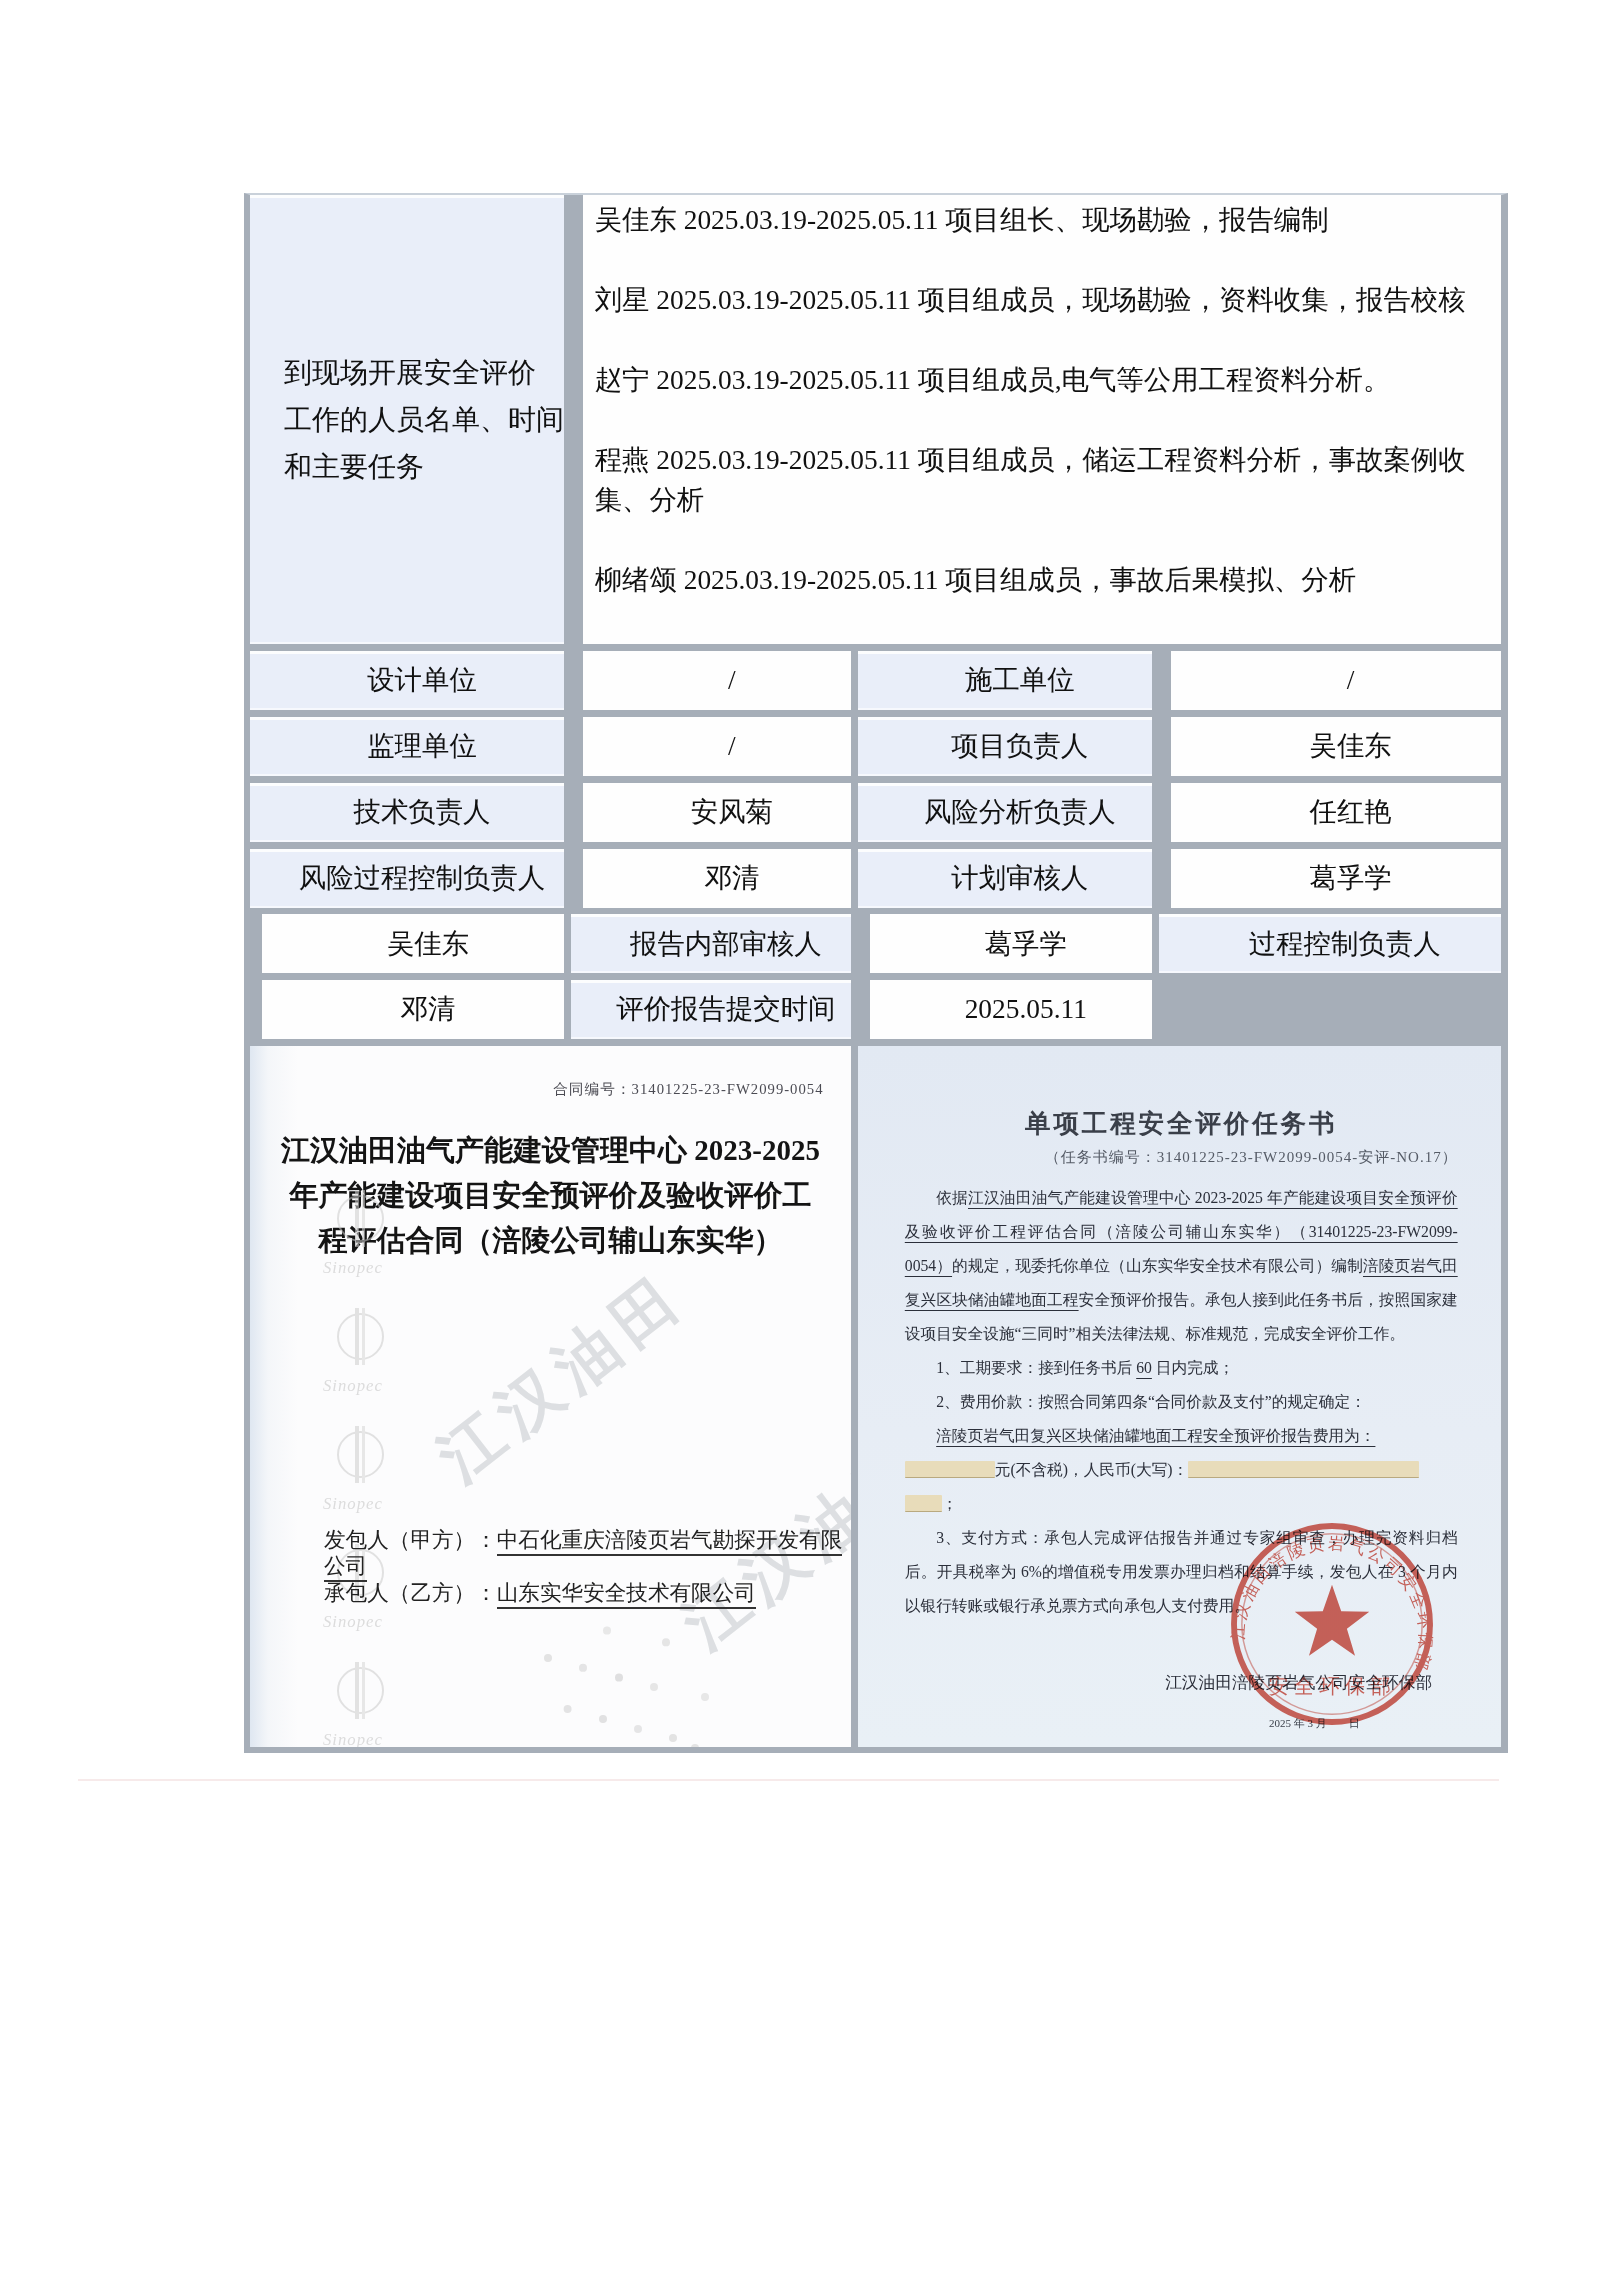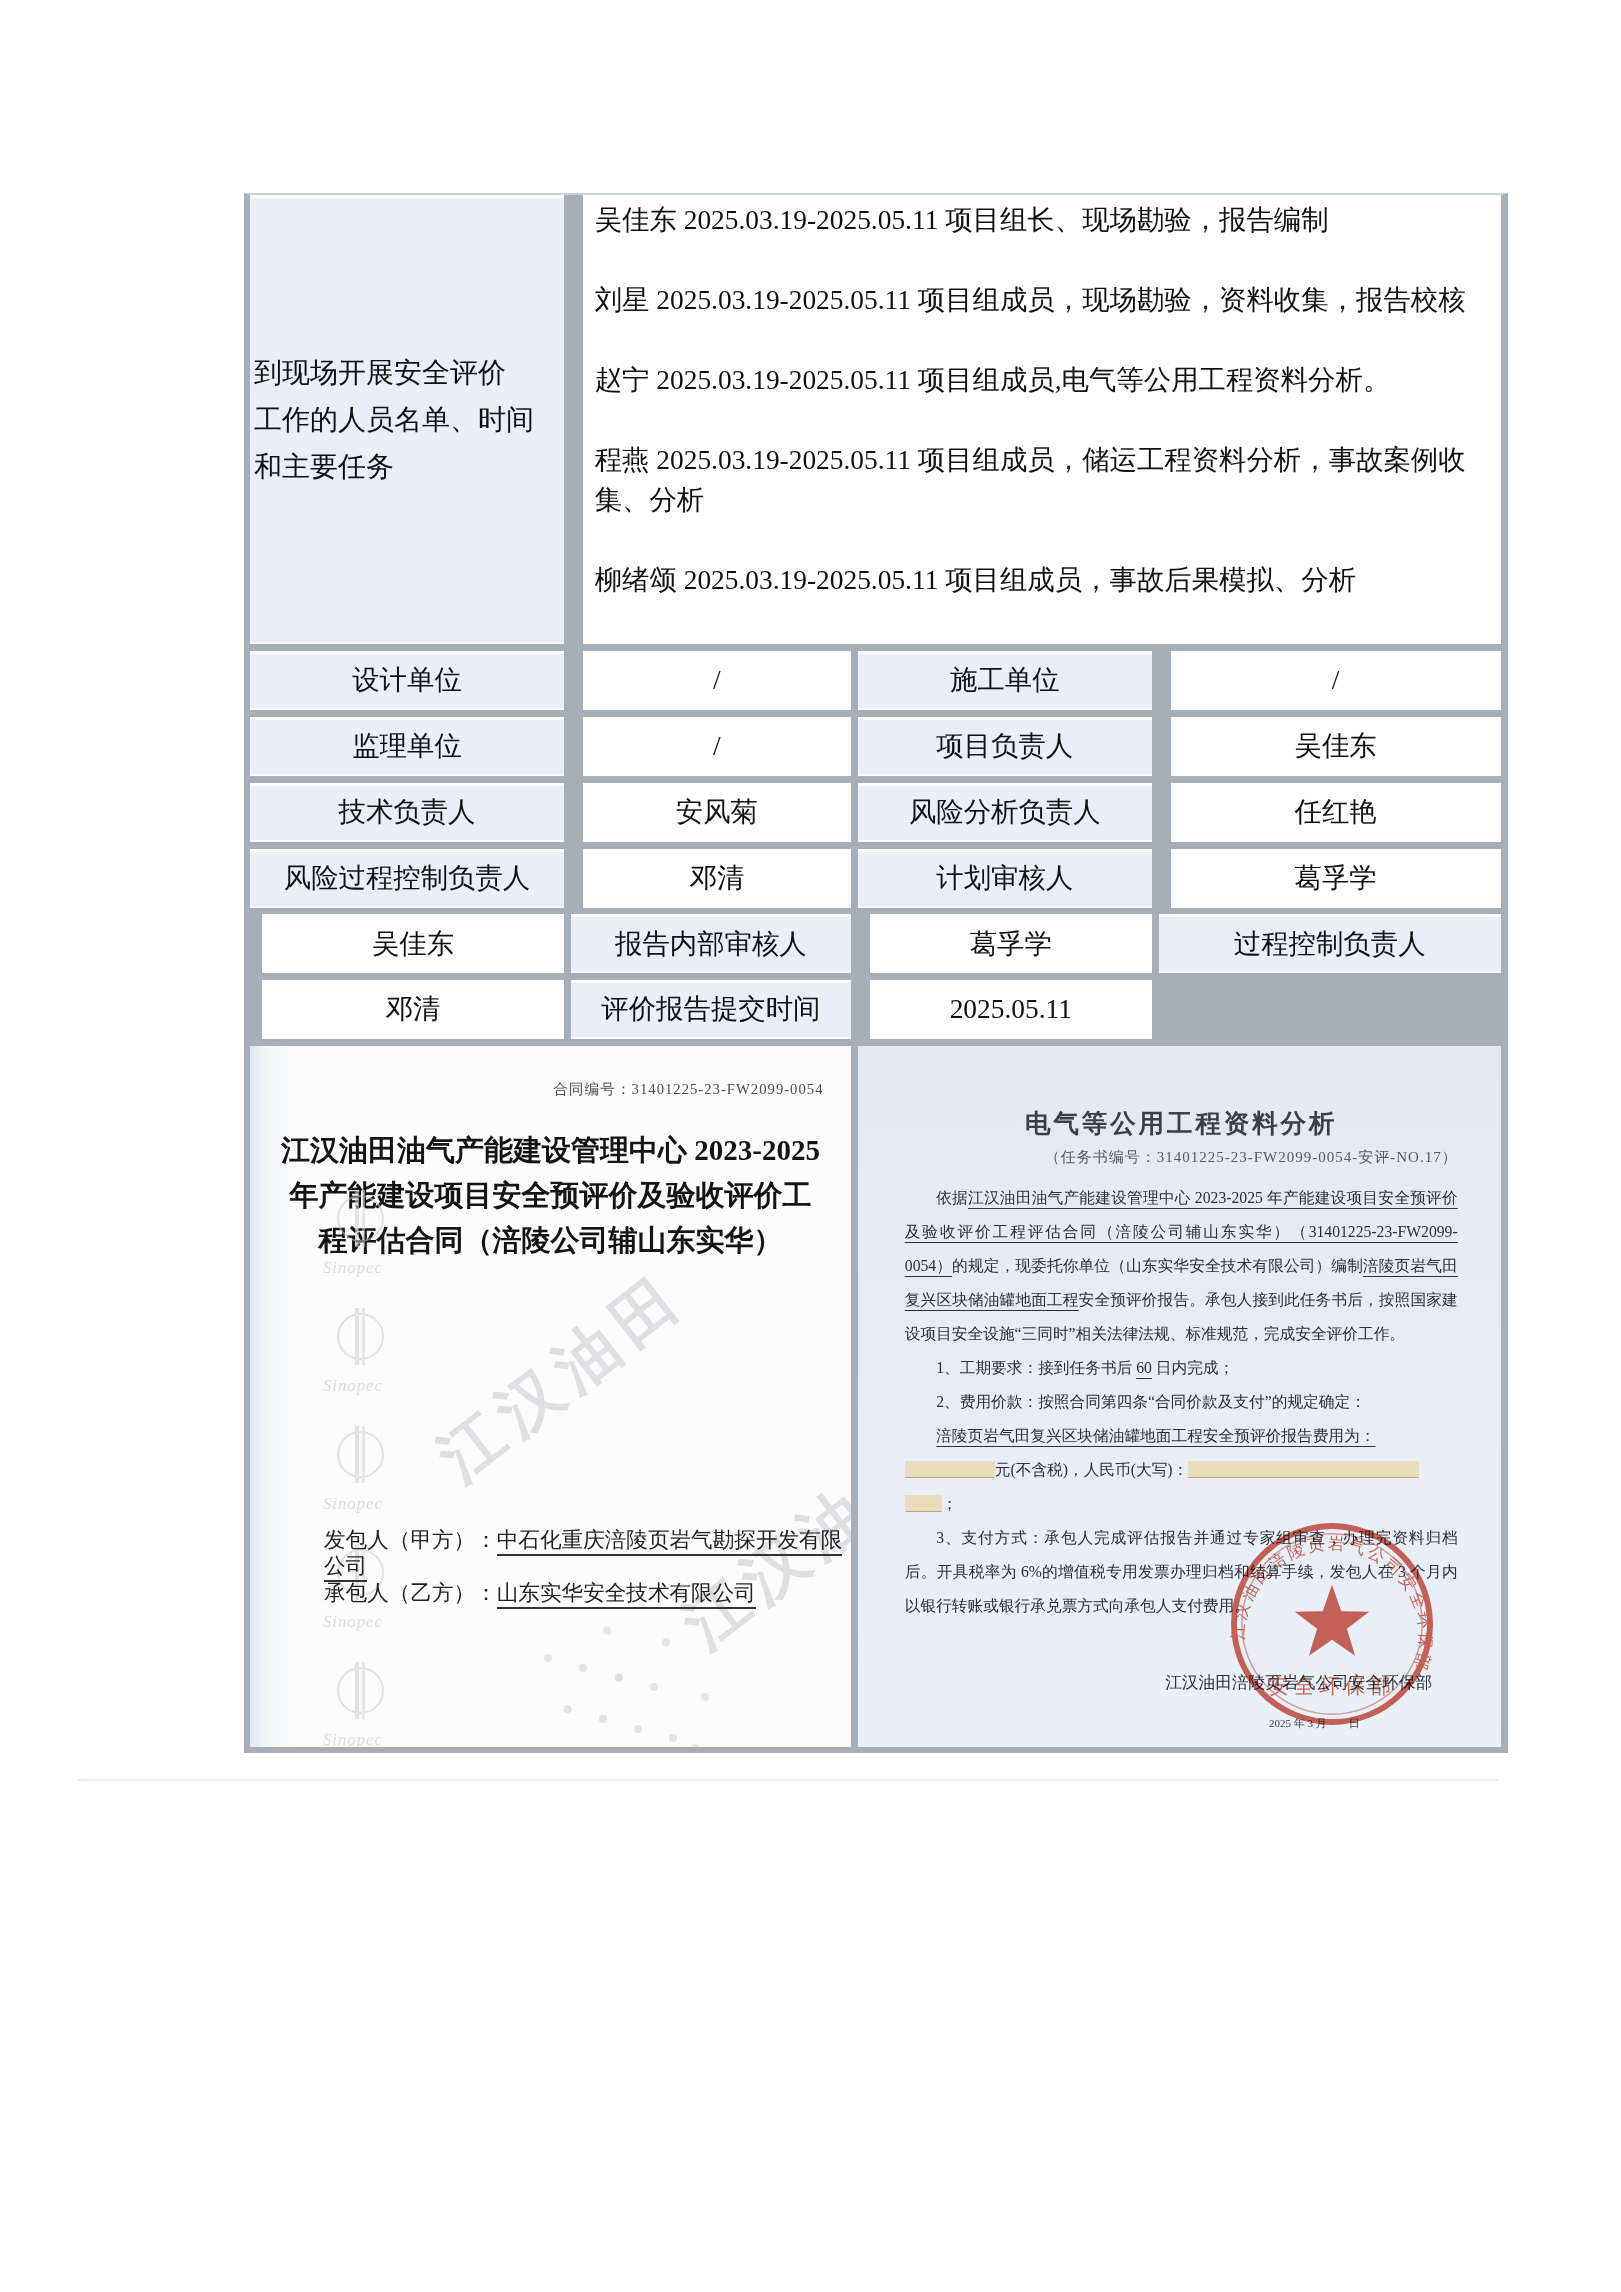--- a/index.html
+++ b/index.html
@@ -5,21 +5,21 @@
   html,body{margin:0;padding:0;background:#ffffff;}
   .page{position:relative;width:1621px;height:2293px;background:#ffffff;overflow:hidden;
         font-family:"Liberation Serif","DejaVu Serif",serif;color:#111;}
 
   
   .tbl{position:absolute;left:244px;top:193px;width:1264px;box-sizing:border-box;
        background:#a6aeb8;border:6.9px solid #a6aeb8;border-top:2px solid #c9d1da;
        display:grid;grid-template-columns:314px 280px 294px 342px;
        grid-template-rows:449px 59px 59px 59px 59px 59px 59px 701px;gap:6.9px;}
   .cell{overflow:hidden;display:flex;align-items:center;justify-content:center;
-        font-size:27.4px;line-height:1.2;}
+        font-size:27.4px;line-height:1.2;padding-left:30px;}
   .c-lbl{background:#e9eef9;box-shadow:inset 0 2.9px 0 rgba(255,255,255,.85),inset 0 -2px 0 rgba(255,255,255,.6);}
   .c-val{background:#fefefe;margin-left:12px;}
   .row1-label{grid-column:1;align-items:center;justify-content:flex-start;}
   .row1-label .lbl-text{white-space:pre-line;padding-left:3.9px;line-height:47px;font-size:28px;}
   .row1-content{grid-column:2/5;display:block;padding:4.9px 11.8px 0 11.8px;box-sizing:border-box;}
   .row1-content p{margin:0 0 40px 0;line-height:40px;font-size:27.4px;}
   .row1-content p:last-child{margin-bottom:0;}
 
   
   .doc-left{grid-column:1/3;display:block;position:relative;background:#fbfbfc;}
@@ -166,21 +166,21 @@
         <div class="party party-b">
           <span>承包人（乙方）：</span><span class="pv">山东实华安全技术有限公司</span>
         </div>
 
         <div class="dots"></div>
       </div>
     </div>
 
     <div class="cell doc-right">
       <div class="task">
-        <div class="ttitle">电气等公用工程资料分析</div>
+        <div class="ttitle">单项工程安全评价任务书</div>
         <div class="tsub">（任务书编号：31401225-23-FW2099-0054-安评-NO.17）</div>
 
         <div class="tbody">
           <p class="ind"><span>依据</span><span class="u">江汉油田油气产能建设管理中心 2023-2025 年产能建设项目安全预评价及验收评价工程评估合同（涪陵公司辅山东实华）（31401225-23-FW2099-0054）</span><span>的规定，现委托你单位（山东实华安全技术有限公司）编制</span><span class="u">涪陵页岩气田复兴区块储油罐地面工程</span><span>安全预评价报告。承包人接到此任务书后，按照国家建设项目安全设施“三同时”相关法律法规、标准规范，完成安全评价工作。</span></p>
           <p class="ind"><span>1、工期要求：接到任务书后</span> <span class="u">60</span> <span>日内完成；</span></p>
           <p class="ind">2、费用价款：按照合同第四条“合同价款及支付”的规定确定：</p>
           <p class="ind"><span class="u">涪陵页岩气田复兴区块储油罐地面工程安全预评价报告费用为：</span></p>
           <p><span class="redact r1"></span><span>元(不含税)，人民币(大写)：</span><span class="redact r2"></span></p>
           <p><span class="redact r3"></span><span>；</span></p>
           <p class="ind">3、支付方式：承包人完成评估报告并通过专家组审查，办理完资料归档后。开具税率为 6%的增值税专用发票办理归档和结算手续，发包人在 3 个月内以银行转账或银行承兑票方式向承包人支付费用。</p>

